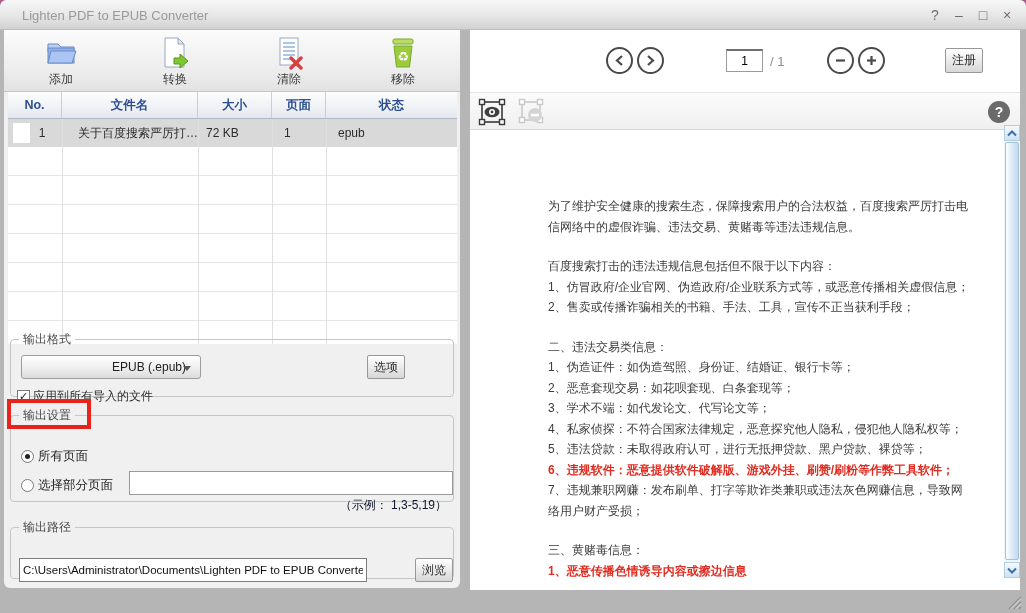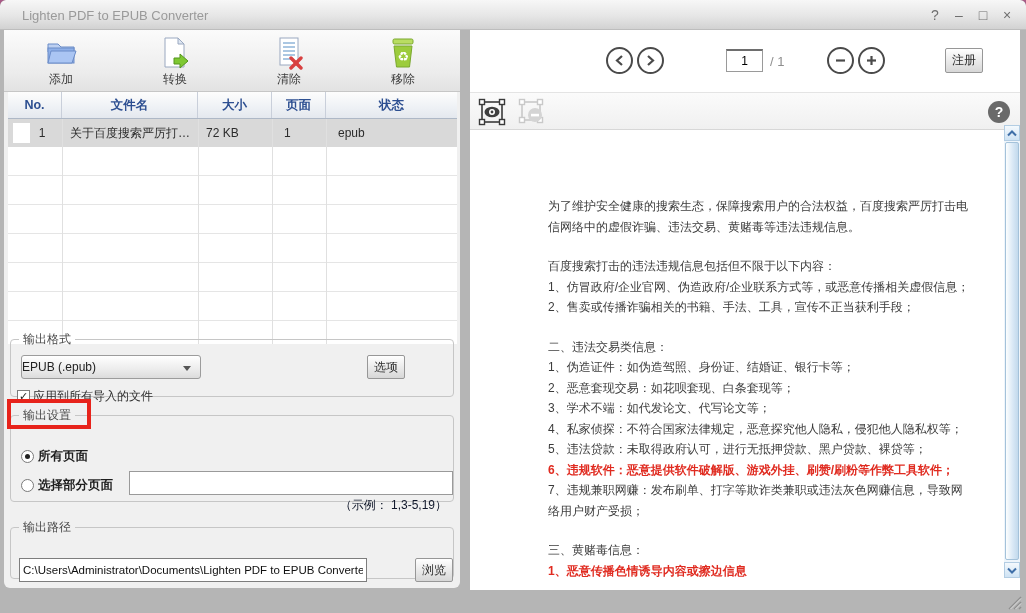--- a/index.html
+++ b/index.html
@@ -42,54 +42,54 @@
     border-bottom:1px solid #aeb8c6; }
   .ft-hcell { font-size:12.5px; font-weight:600; color:#2d4f91; text-align:center;
     line-height:26px; border-right:1px solid #c9cfda; overflow:hidden; }
   .ft-hcell:last-child { border-right:none; }
   .c0{width:54px;} .c1{width:136px;} .c2{width:74px;} .c3{width:54px;} .c4{width:131px;}
   .ft-row-selected { position:relative; display:flex; height:28px; background:#d9d9d9;
     font-size:12px; color:#2c2c2c; align-items:center; }
   .ft-rcell { overflow:hidden; white-space:nowrap; text-overflow:ellipsis; }
   .rowbox { position:absolute; left:5px; top:4px; width:17px; height:20px; background:#fff; }
   .ft-row-selected .c0 { text-align:center; padding-left:14px; }
-  .ft-row-selected .c1 { padding-left:8px; }
+  .ft-row-selected .c1 { padding-left:8px;text-align:right; }
   .ft-row-selected .c2 { padding-left:8px; }
   .ft-row-selected .c3 { padding-left:12px; }
   .ft-row-selected .c4 { padding-left:12px; }
   .ft-grid { position:absolute; left:0; top:55px; width:449px; height:197px;
     background:repeating-linear-gradient(#fff 0 28px, #e5e5e5 28px 29px); }
   .vline { position:absolute; top:27px; width:1px; height:225px; background:#e0e0e0; }
 
   
   fieldset { position:absolute; border:1px solid #c6c6c6; border-radius:4px; }
   legend { font-size:12px; color:#4a4a4a; margin-left:8px; padding:0 4px; }
   .fs-format { left:6px; top:301px; width:444px; height:66px; }
   .fs-settings { left:6px; top:377px; width:444px; height:95px; }
   .fs-path { left:6px; top:489px; width:444px; height:60px; }
 
   .dropdown { position:absolute; left:10px; top:7px; width:180px; height:24px;
     border:1px solid #9c9c9c; border-radius:3px;
     background:linear-gradient(#ffffff,#ececec 60%,#dcdcdc);
-    display:flex; align-items:center; justify-content:flex-start; cursor:pointer; }
+    display:flex; align-items:center; justify-content:flex-end; cursor:pointer; }
   .dropdown-label { font-size:12px; color:#222; margin-right:14px; }
   .dd-arrow { position:absolute; right:9px; top:10px; width:0; height:0;
     border-left:4px solid transparent; border-right:4px solid transparent;
     border-top:5px solid #555; }
   .btn { border:1px solid #979797; border-radius:2px;
     background:linear-gradient(#ffffff,#e9e9e9 55%,#d7d7d7);
     font-size:12px; color:#2e2e2e; text-align:center; cursor:pointer; }
   .options-btn { position:absolute; left:356px; top:7px; width:38px; height:24px; line-height:22px; }
 
   .check-row { position:absolute; left:6px; top:40px; display:flex; align-items:center; cursor:pointer; }
   .checkbox { width:13px; height:13px; background:#fff; border:1px solid #7d7d7d;
     font-size:11px; line-height:11px; text-align:center; color:#222; font-weight:bold; }
   .check-label { font-size:12px; color:#2e2e2e; margin-left:3px; }
 
-  .radio-row { position:absolute; display:flex; align-items:center; cursor:pointer;font-weight:bold; }
+  .radio-row { position:absolute; display:flex; align-items:center; cursor:pointer; }
   .radio { width:13px; height:13px; border:1px solid #7a7a7a; border-radius:50%;
     background:#fff; position:relative; }
   .radio.on::after { content:""; position:absolute; left:3px; top:3px; width:5px; height:5px;
     border-radius:50%; background:#222; }
   .radio-label { font-size:12.5px; color:#1e1e1e; margin-left:4px; }
   .r1 { left:10px; top:24px; }
   .r2 { left:10px; top:53px; }
   .range-input { position:absolute; left:118px; top:47px; width:324px; height:24px;
     border:1px solid #9a9a9a; background:#fff; font-size:12px; padding:0 4px;
     font-family:"Liberation Sans",sans-serif; }

